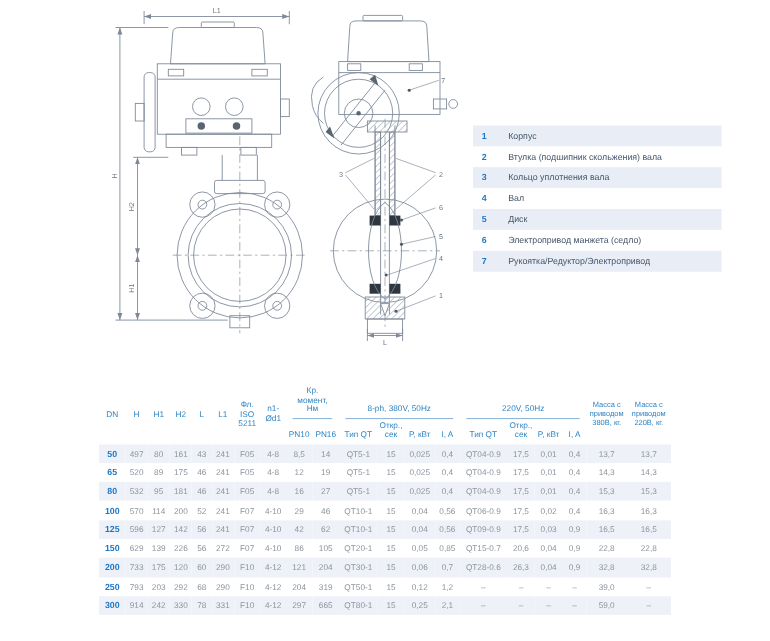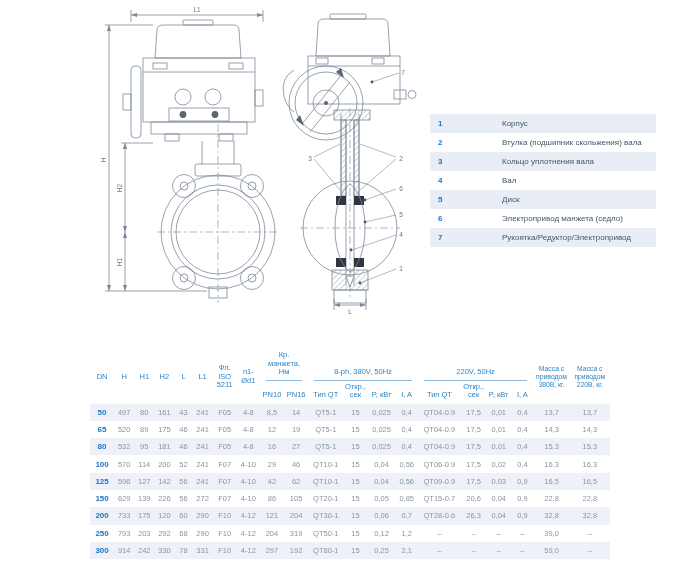--- a/index.html
+++ b/index.html
@@ -5,21 +5,21 @@
   html,body{margin:0;padding:0;background:#ffffff;}
   #page{position:relative;width:700px;height:583px;background:#ffffff;overflow:hidden;
         font-family:"Liberation Sans",sans-serif;}
   svg text{font-family:"Liberation Sans",sans-serif;}
 
   
   #legend{position:absolute;left:430px;top:114px;width:226px;}
   .legend-row{display:flex;align-items:center;min-height:19px;padding:0 8px;}
   .legend-row.stripe{background:#e9eef6;}
   .legend-num{width:24px;font-size:8px;font-weight:bold;color:#1b76c6;flex:none;}
-  .legend-label{font-size:8px;color:#44566b;line-height:9px;margin-left:40px;}
+  .legend-label{font-size:8px;color:#44566b;line-height:9px;}
 
   
   #spec-table{position:absolute;left:90px;top:350px;border-collapse:collapse;table-layout:fixed;
               width:520px;}
   #spec-table th{font-weight:normal;color:#2e84c4;font-size:7.5px;line-height:8.5px;
                  text-align:center;vertical-align:middle;padding:1px 1px;}
   #spec-table th.sub{vertical-align:bottom;padding-bottom:4px;margin-top:12px;}
   #spec-table th.mass{font-size:6.8px;line-height:7.6px;}
   #spec-table th.grp{vertical-align:bottom;}
   .grp-line{display:block;border-bottom:1px solid #8fb8dc;padding-bottom:3px;margin:0 5px;}
@@ -248,21 +248,21 @@
       <tr>
         <th rowspan="2">DN</th>
         <th rowspan="2">H</th>
         <th rowspan="2">H1</th>
         <th rowspan="2">H2</th>
         <th rowspan="2">L</th>
         <th rowspan="2">L1</th>
         <th rowspan="2">Фл. ISO 5211</th>
         <th rowspan="2">n1-Ød1</th>
         <th colspan="2" class="grp">
-          <span class="grp-line">Кр. манжета, Нм</span>
+          <span class="grp-line">Кр. момент, Нм</span>
           </th>
         <th colspan="4" class="grp">
           <span class="grp-line">8-ph, 380V, 50Hz</span>
           </th>
         <th colspan="4" class="grp">
           <span class="grp-line">220V, 50Hz</span>
           </th>
         <th rowspan="2" class="mass">Масса с приводом 380В, кг.</th>
         <th rowspan="2" class="mass">Масса с приводом 220В, кг.</th>
       </tr>
@@ -459,21 +459,21 @@
         <tr class="stripe">
           <td>300</td>
           <td>914</td>
           <td>242</td>
           <td>330</td>
           <td>78</td>
           <td>331</td>
           <td>F10</td>
           <td>4-12</td>
           <td>297</td>
-          <td>192</td>
+          <td>665</td>
           <td>QT80-1</td>
           <td>15</td>
           <td>0,25</td>
           <td>2,1</td>
           <td>–</td>
           <td>–</td>
           <td>–</td>
           <td>–</td>
           <td>59,0</td>
           <td>–</td>

